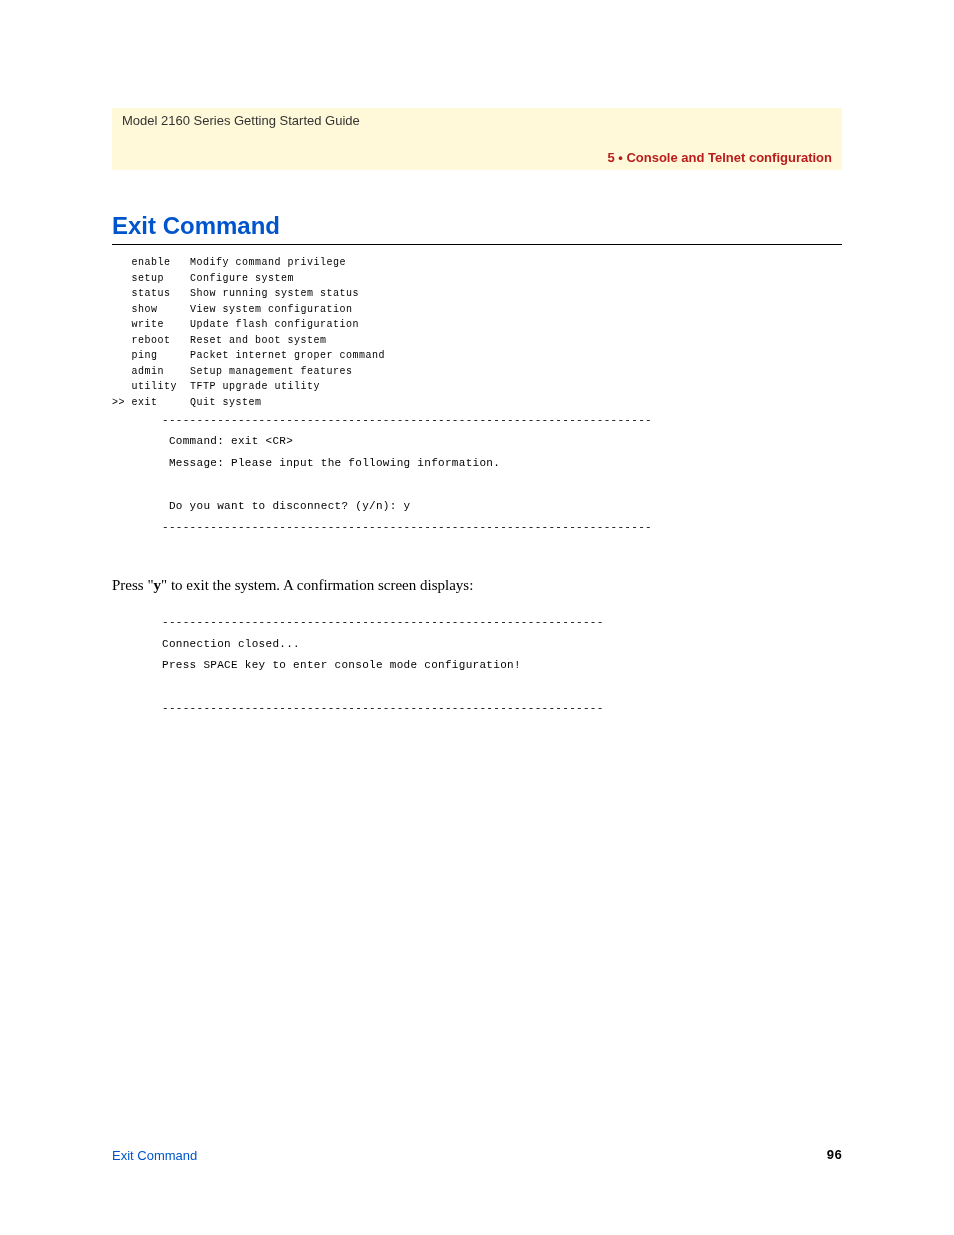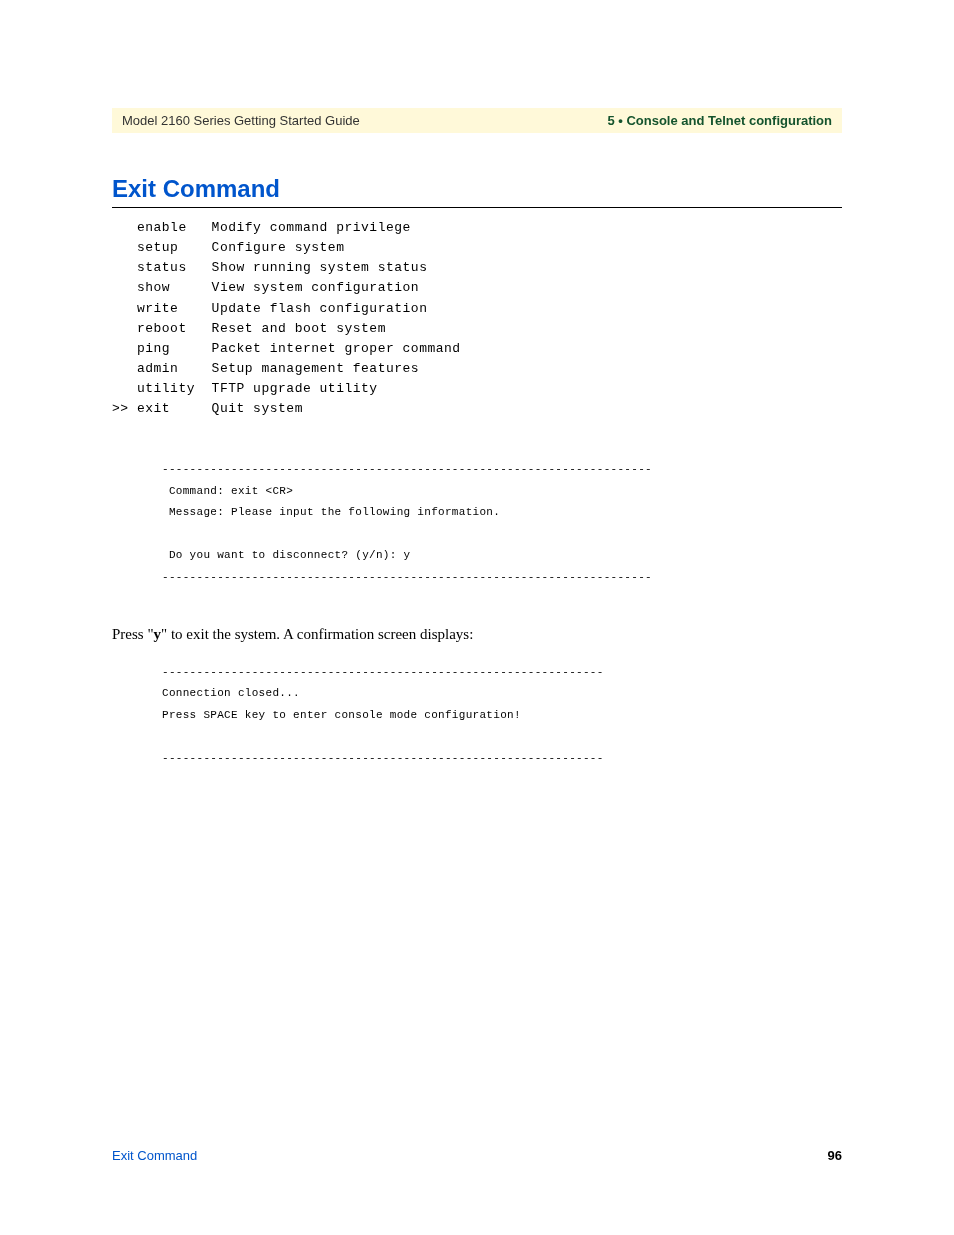--- a/index.html
+++ b/index.html
@@ -27,21 +27,22 @@
     }
     .header-left {
       font-family: Arial, Helvetica, sans-serif;
       font-size: 13px;
       color: #333;
     }
     .header-right {
       font-family: Arial, Helvetica, sans-serif;
       font-size: 13px;
       font-weight: bold;
-      color: #14532d;
+      color: #b91c1c;
+      margin-top: 37px;
     }
     .section-title {
       font-family: Arial, Helvetica, sans-serif;
       font-size: 24px;
       font-weight: bold;
       color: #0055cc;
       margin-bottom: 4px;
     }
     .title-rule {
       border: none;
@@ -52,25 +53,24 @@
       font-size: 15px;
       line-height: 1.45;
       color: #000;
       margin-bottom: 16px;
     }
     .body-text strong {
       font-weight: bold;
     }
     .menu-block {
       font-family: 'Courier New', Courier, monospace;
-      font-size: 13px;
+      font-size: 10px;
       line-height: 1.55;
       white-space: pre;
       margin-left: 0;
-      margin-bottom: 40px;
       color: #000;
       letter-spacing: 0.5px;
     }
     .terminal-block {
       font-family: 'Courier New', Courier, monospace;
       font-size: 11px;
       line-height: 1.95;
       white-space: pre;
       margin-left: 50px;
       margin-bottom: 36px;
@@ -85,21 +85,21 @@
       display: flex;
       justify-content: space-between;
       align-items: center;
     }
     .footer-left {
       font-family: Arial, Helvetica, sans-serif;
       font-size: 13px;
       color: #0055cc;
     }
     .footer-right {
-      font-family: Liberation Sans, sans-serif;
+      font-family: Liberation Mono, monospace;
       font-size: 13px;
       font-weight: bold;
       color: #000;
     }
   </style>
 </head>
 <body>
 
 <div class="page-container">
 

